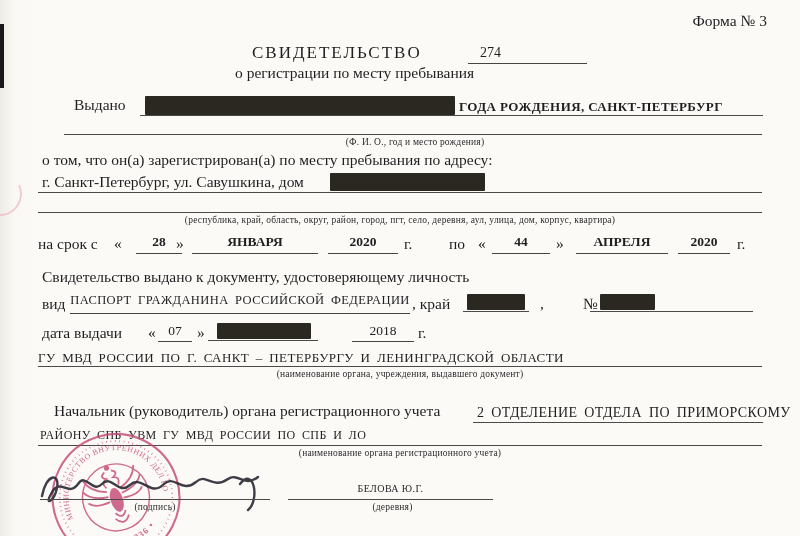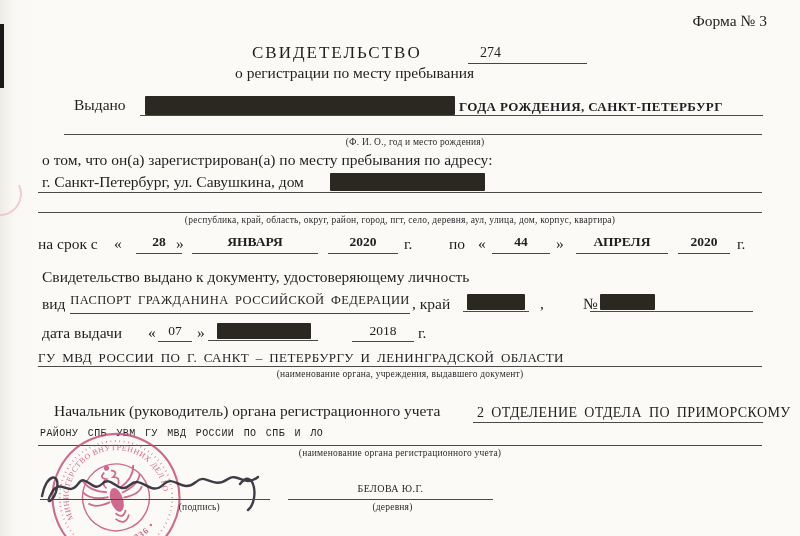--- a/index.html
+++ b/index.html
@@ -82,21 +82,21 @@
   <div class="abs cell" style="left:352px;top:323px;width:62px;height:18px;font-size:13.5px;">2018</div>
   <div class="abs formtext" style="left:418px;top:324px;">г.</div>
 
   <div class="abs capsline" style="left:38px;top:350px;font-size:13px;">ГУ  МВД  РОССИИ  ПО  Г. САНКТ – ПЕТЕРБУРГУ  И  ЛЕНИНГРАДСКОЙ  ОБЛАСТИ</div>
   <div class="abs ln" style="left:38px;top:366px;width:724px;"></div>
   <div class="abs small" style="left:250px;top:369px;width:300px;text-align:center;">(наименование органа, учреждения, выдавшего документ)</div>
 
   <div class="abs formtext" style="left:22px;top:402px;margin-left:32px;">Начальник (руководитель) органа регистрационного учета</div>
   <div class="abs capsline" style="left:477px;top:405px;font-size:14px;">2 ОТДЕЛЕНИЕ ОТДЕЛА  ПО ПРИМОРСКОМУ</div>
   <div class="abs ln" style="left:473px;top:422px;width:290px;"></div>
-  <div class="abs capsline" style="left:40px;top:428px;font-size:10px;font-family:Liberation Mono, monospace;">РАЙОНУ СПБ УВМ  ГУ  МВД РОССИИ  ПО СПБ  И  ЛО</div>
+  <div class="abs capsline" style="left:40px;top:428px;font-size:12px;">РАЙОНУ СПБ УВМ  ГУ  МВД РОССИИ  ПО СПБ  И  ЛО</div>
   <div class="abs ln" style="left:38px;top:445px;width:724px;"></div>
   <div class="abs small" style="left:290px;top:448px;width:220px;text-align:center;">(наименование органа регистрационного учета)</div>
 
   <svg class="abs" style="left:28px;top:405px;width:176px;height:176px;" viewBox="0 0 200 200">
     <g transform="rotate(-18 100 105)" fill="none" stroke="#c64a78" opacity="0.82">
       <circle cx="100" cy="105" r="72" stroke-width="2.4"></circle>
       <circle cx="100" cy="105" r="64" stroke-width="2.2" stroke-dasharray="0.8,4.2"></circle>
       <circle cx="100" cy="105" r="38" stroke-width="1.6"></circle>
       <path id="stamp-top-arc" d="M 46.8 114.4 A 54 54 0 1 1 153.2 114.4" stroke="none"></path>
       <path id="stamp-bottom-arc" d="M 69 149.2 A 54 54 0 0 0 131 149.2" stroke="none"></path>
@@ -118,19 +118,19 @@
     </g>
   </svg>
 
   <svg class="abs" style="left:34px;top:462px;width:240px;height:56px;" viewBox="0 0 240 56">
     <g fill="none" stroke="#2e2e38" stroke-width="2.4" stroke-linecap="round" opacity="0.92">
       <path d="M8 34 C12 12 26 10 23 26 C20 40 10 44 17 32 C26 14 34 36 44 22 C52 10 58 32 68 22 C78 12 84 34 96 23 C108 12 116 36 130 22 C140 12 148 32 162 20 C172 10 178 28 194 17 C204 10 210 26 224 15"></path>
       <path d="M206 22 C220 4 226 38 214 48"></path>
     </g>
   </svg>
   <div class="abs ln" style="left:40px;top:499px;width:230px;border-bottom-width:1.6px;"></div>
-  <div class="abs small" style="left:90px;top:502px;width:130px;text-align:right;">(подпись)</div>
+  <div class="abs small" style="left:90px;top:502px;width:130px;text-align:center;">(подпись)</div>
 
   <div class="abs caps" style="left:288px;top:483px;width:205px;text-align:center;font-size:10px;">БЕЛОВА  Ю.Г.</div>
   <div class="abs ln" style="left:288px;top:499px;width:205px;border-bottom-width:1.6px;"></div>
   <div class="abs small" style="left:330px;top:502px;width:125px;text-align:center;">(деревня)</div>
 
 </div>
 
 </body></html>

